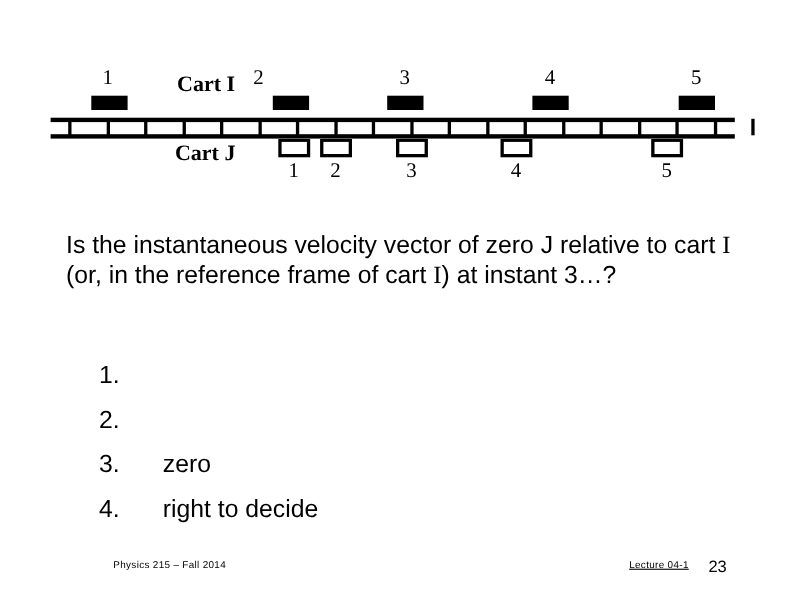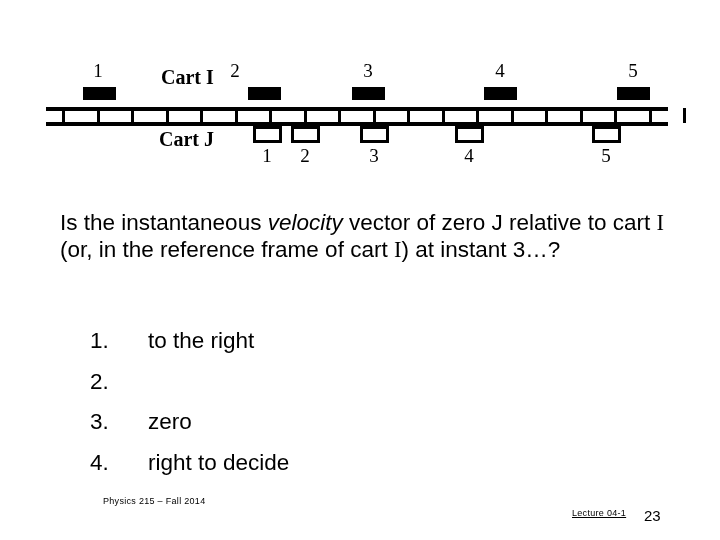--- a/index.html
+++ b/index.html
@@ -101,21 +101,20 @@
   #question {
     position: absolute;
     left: 60px;
     top: 210px;
     width: 610px;
     font-size: 22.5px;
     line-height: 26.5px;
     color: #000;
   }
   #question .it {
-    font-style: italic;
   }
   #question .roman {
     font-family: "Liberation Serif", serif;
     font-style: normal;
   }
 
   
   #answers {
     position: absolute;
     left: 90px;
@@ -135,21 +134,21 @@
     text-align: left;
   }
   .answer-text {
     flex: 1 1 auto;
   }
 
   
   #footer-left {
     position: absolute;
     left: 58px;
-    top: 496px;
+    top: 508px;
     font-size: 9px;
     color: #000;
     letter-spacing: 0.3px;
     padding-left: 45px;
   }
   #footer-right {
     position: absolute;
     left: 572px;
     top: 508px;
     font-size: 9px;
@@ -233,21 +232,20 @@
 
   <div id="question">
     <span>Is the instantaneous </span><span class="it">velocity</span><span> vector of zero J</span>
     <span>relative to cart </span><span class="roman">I</span><span> (or, in the reference frame of</span>
     <span>cart </span><span class="roman">I</span><span>) at instant 3…?</span>
   </div>
 
   <div id="answers">
       <div class="answer-row">
         <span class="answer-num">1.</span>
-        <span class="answer-text">to the right</span>
       </div>
       <div class="answer-row">
         <span class="answer-num">2.</span>
       </div>
       <div class="answer-row">
         <span class="answer-num">3.</span>
         <span class="answer-text">zero</span>
       </div>
       <div class="answer-row">
         <span class="answer-num">4.</span>

